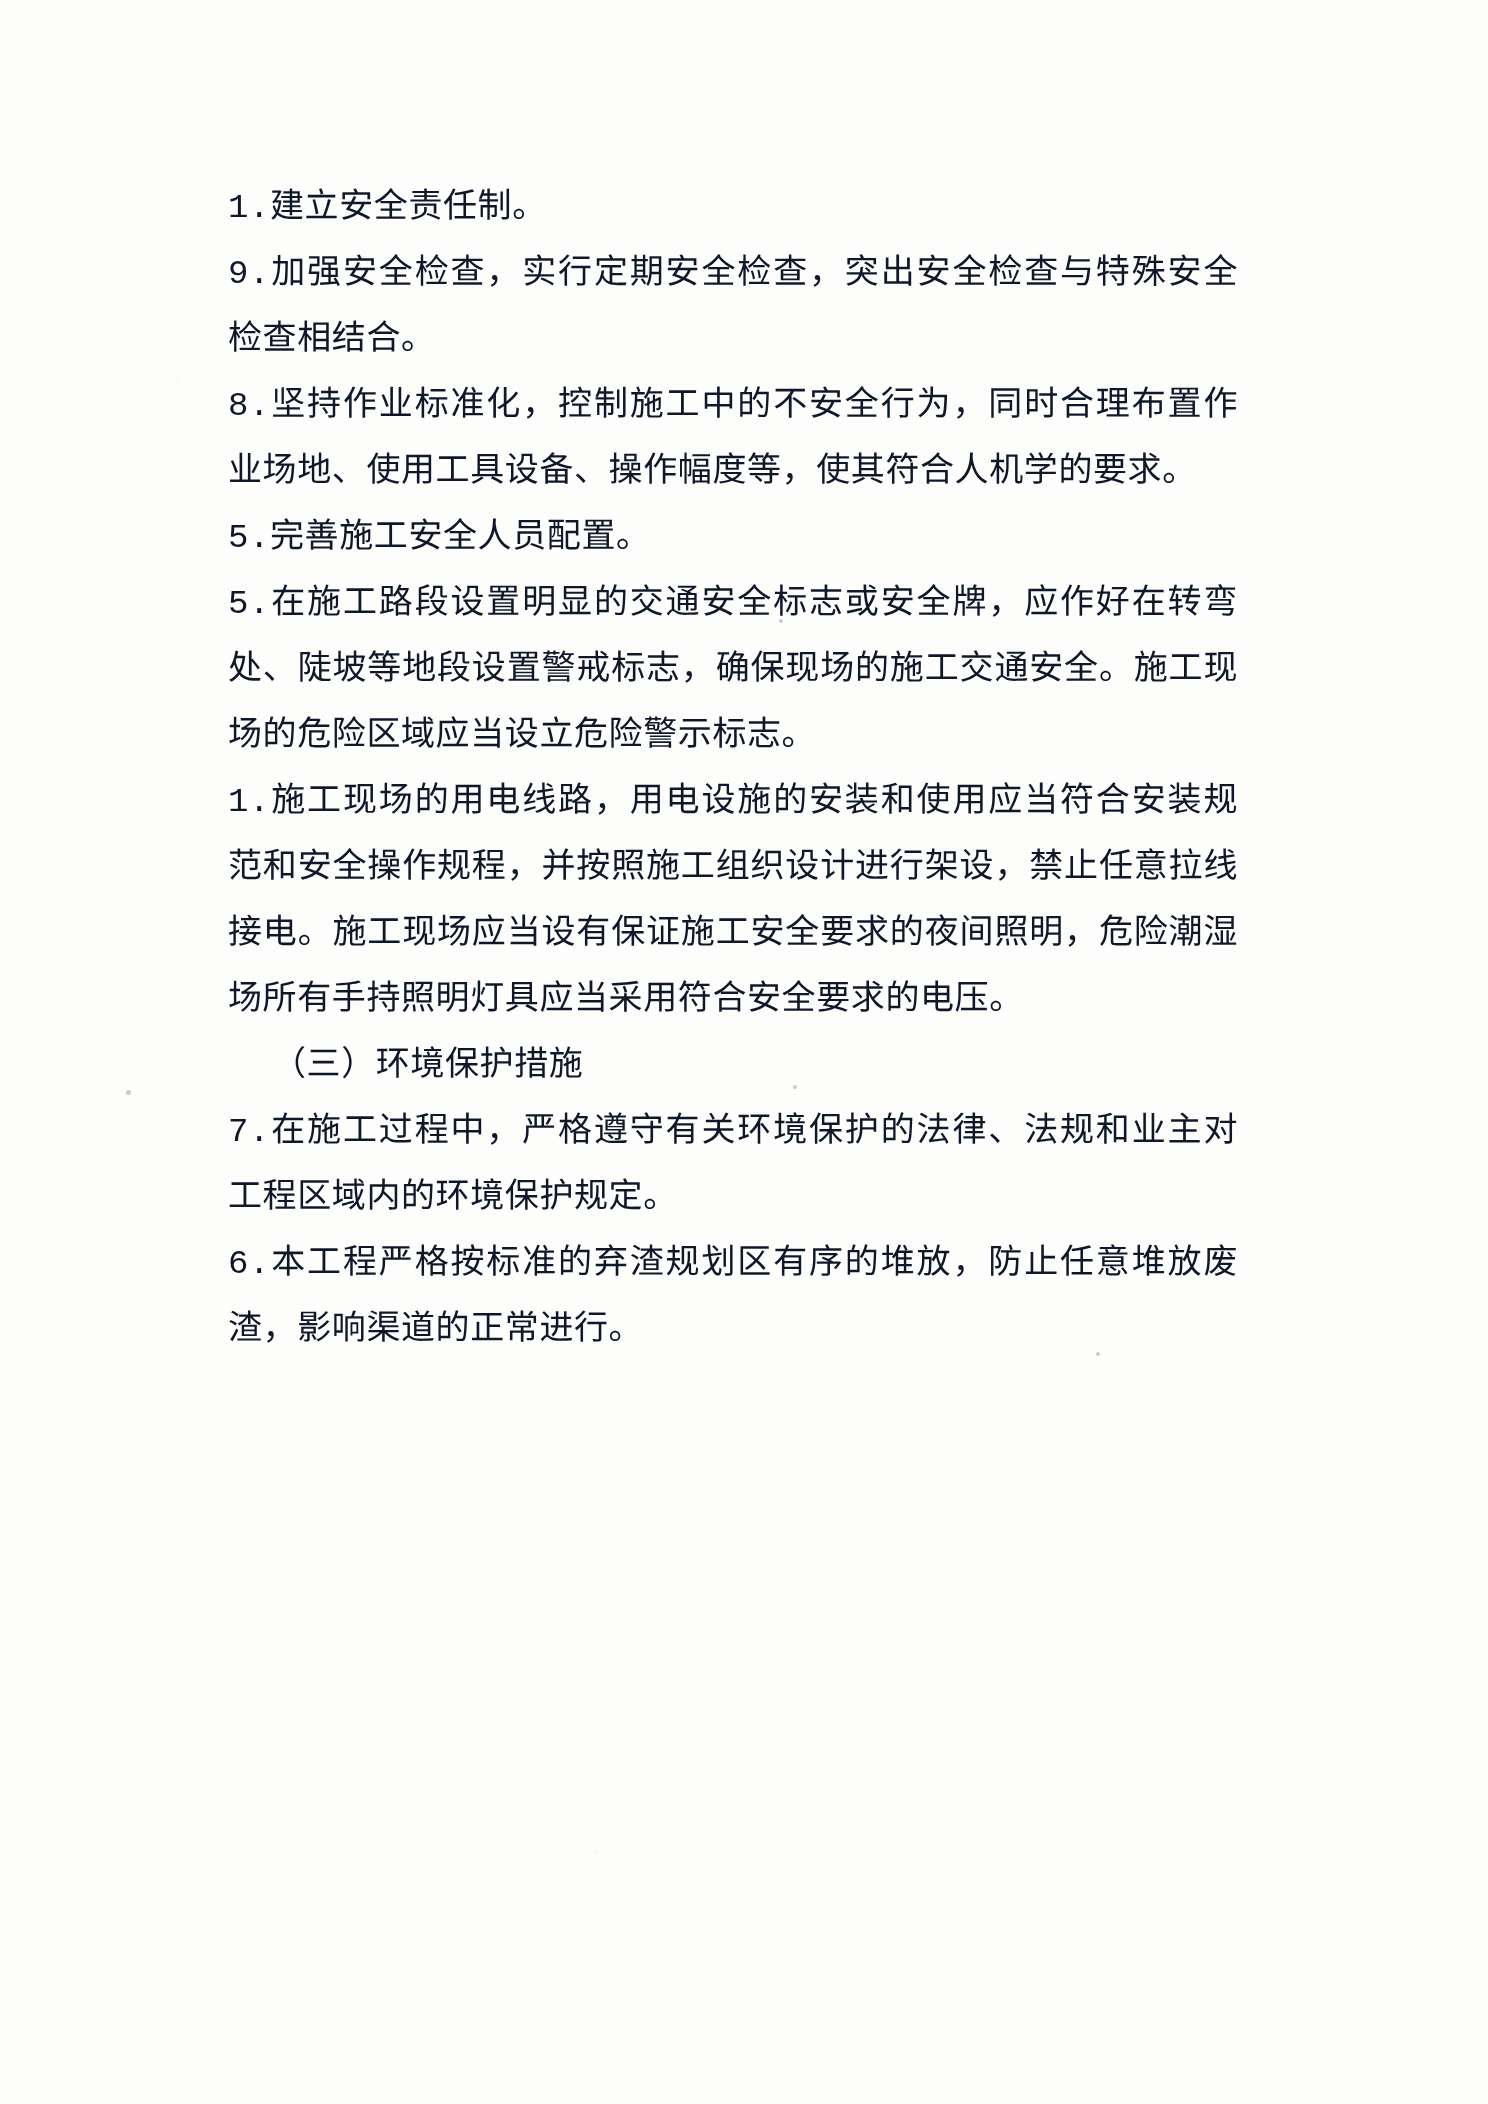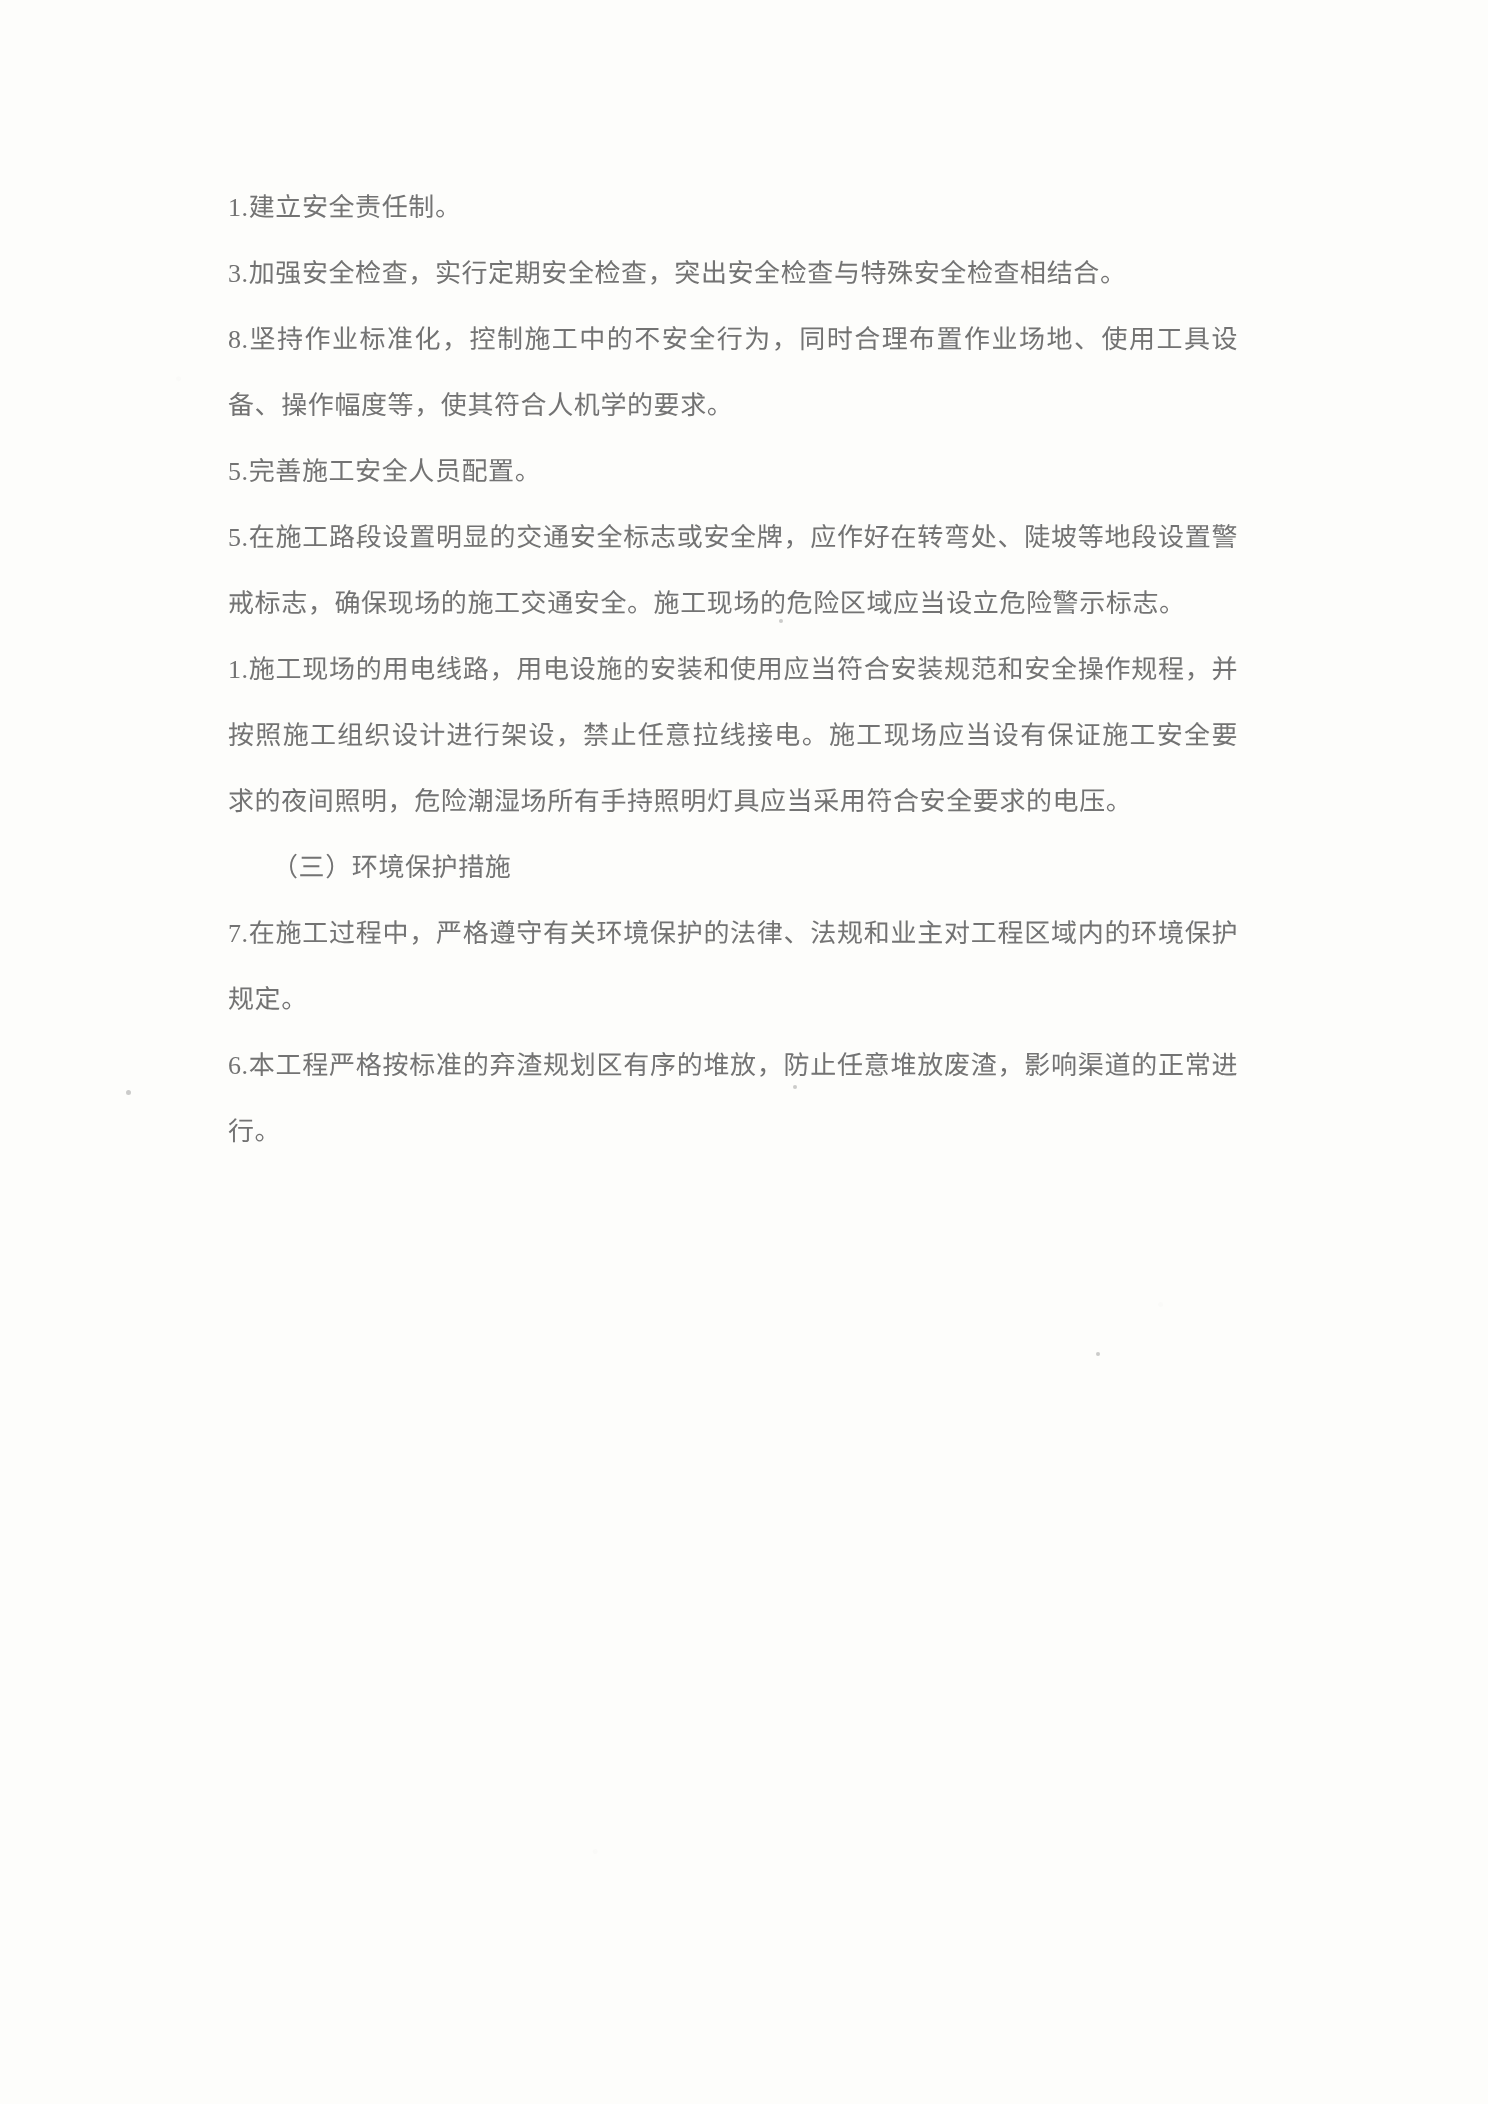--- a/index.html
+++ b/index.html
@@ -26,24 +26,24 @@
       radial-gradient(circle at 40% 88%, rgba(0,0,0,0.010) 0 2px, transparent 3px);
     pointer-events: none;
   }
   .content {
     position: absolute;
     left: 228px;
     top: 175px;
     width: 1010px;
   }
   .para {
-    font-family: Liberation Serif, serif;
-    font-size: 26px;
+    font-family: Liberation Mono, monospace;
+    font-size: 34px;
     line-height: 66px;
-    color: #737373;
+    color: #0f172a;
     letter-spacing: 0.6px;
     text-align: justify;
     text-justify: inter-ideograph;
     margin: 0 0 0 0;
     white-space: pre-wrap;
   }
   .para.indent {
     text-indent: 44px;
   }
   .speck {
@@ -59,21 +59,21 @@
 
 <div class="page">
 
   <span class="speck" style="left:126px; top:1090px; width:5px; height:5px;"></span>
   <span class="speck" style="left:779px; top:619px; width:4px; height:4px;"></span>
   <span class="speck" style="left:793px; top:1085px; width:4px; height:4px;"></span>
   <span class="speck" style="left:1096px; top:1352px; width:4px; height:4px;"></span>
 
   <div class="content">
     <p class="para">1.建立安全责任制。</p>
-    <p class="para">3.加强安全检查，实行定期安全检查，突出安全检查与特殊安全检查相结合。</p>
+    <p class="para">9.加强安全检查，实行定期安全检查，突出安全检查与特殊安全检查相结合。</p>
     <p class="para">8.坚持作业标准化，控制施工中的不安全行为，同时合理布置作业场地、使用工具设备、操作幅度等，使其符合人机学的要求。</p>
     <p class="para">5.完善施工安全人员配置。</p>
     <p class="para">5.在施工路段设置明显的交通安全标志或安全牌，应作好在转弯处、陡坡等地段设置警戒标志，确保现场的施工交通安全。施工现场的危险区域应当设立危险警示标志。</p>
     <p class="para">1.施工现场的用电线路，用电设施的安装和使用应当符合安装规范和安全操作规程，并按照施工组织设计进行架设，禁止任意拉线接电。施工现场应当设有保证施工安全要求的夜间照明，危险潮湿场所有手持照明灯具应当采用符合安全要求的电压。</p>
     <p class="para indent">（三）环境保护措施</p>
     <p class="para">7.在施工过程中，严格遵守有关环境保护的法律、法规和业主对工程区域内的环境保护规定。</p>
     <p class="para">6.本工程严格按标准的弃渣规划区有序的堆放，防止任意堆放废渣，影响渠道的正常进行。</p>
   </div>
 </div>
 

